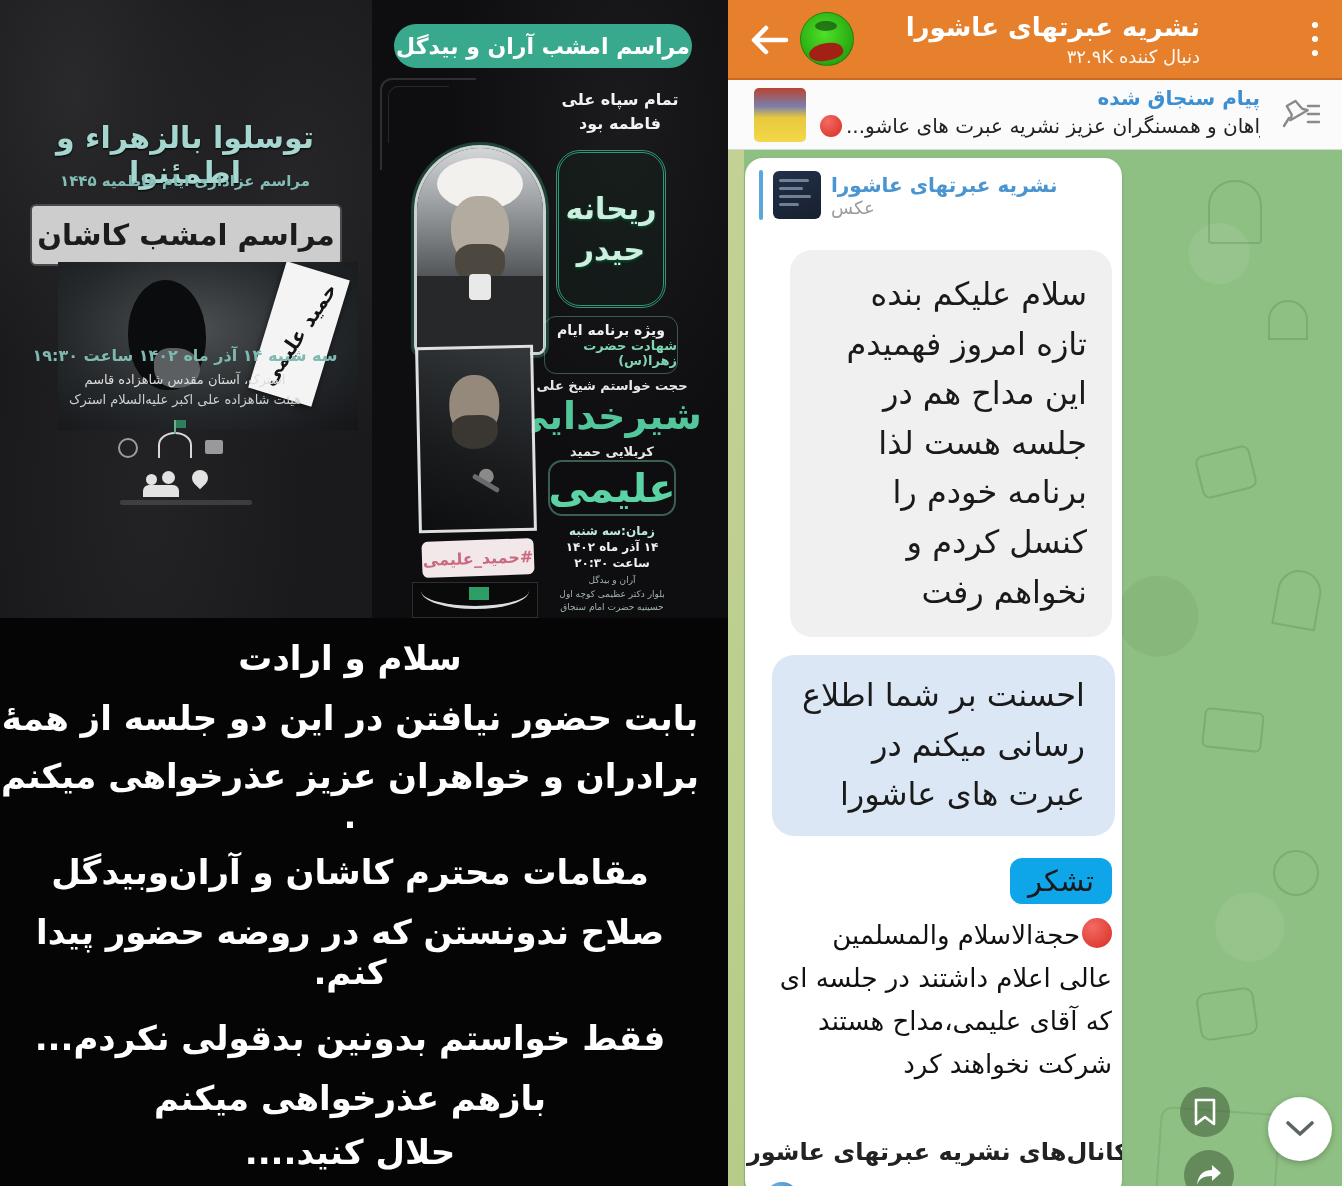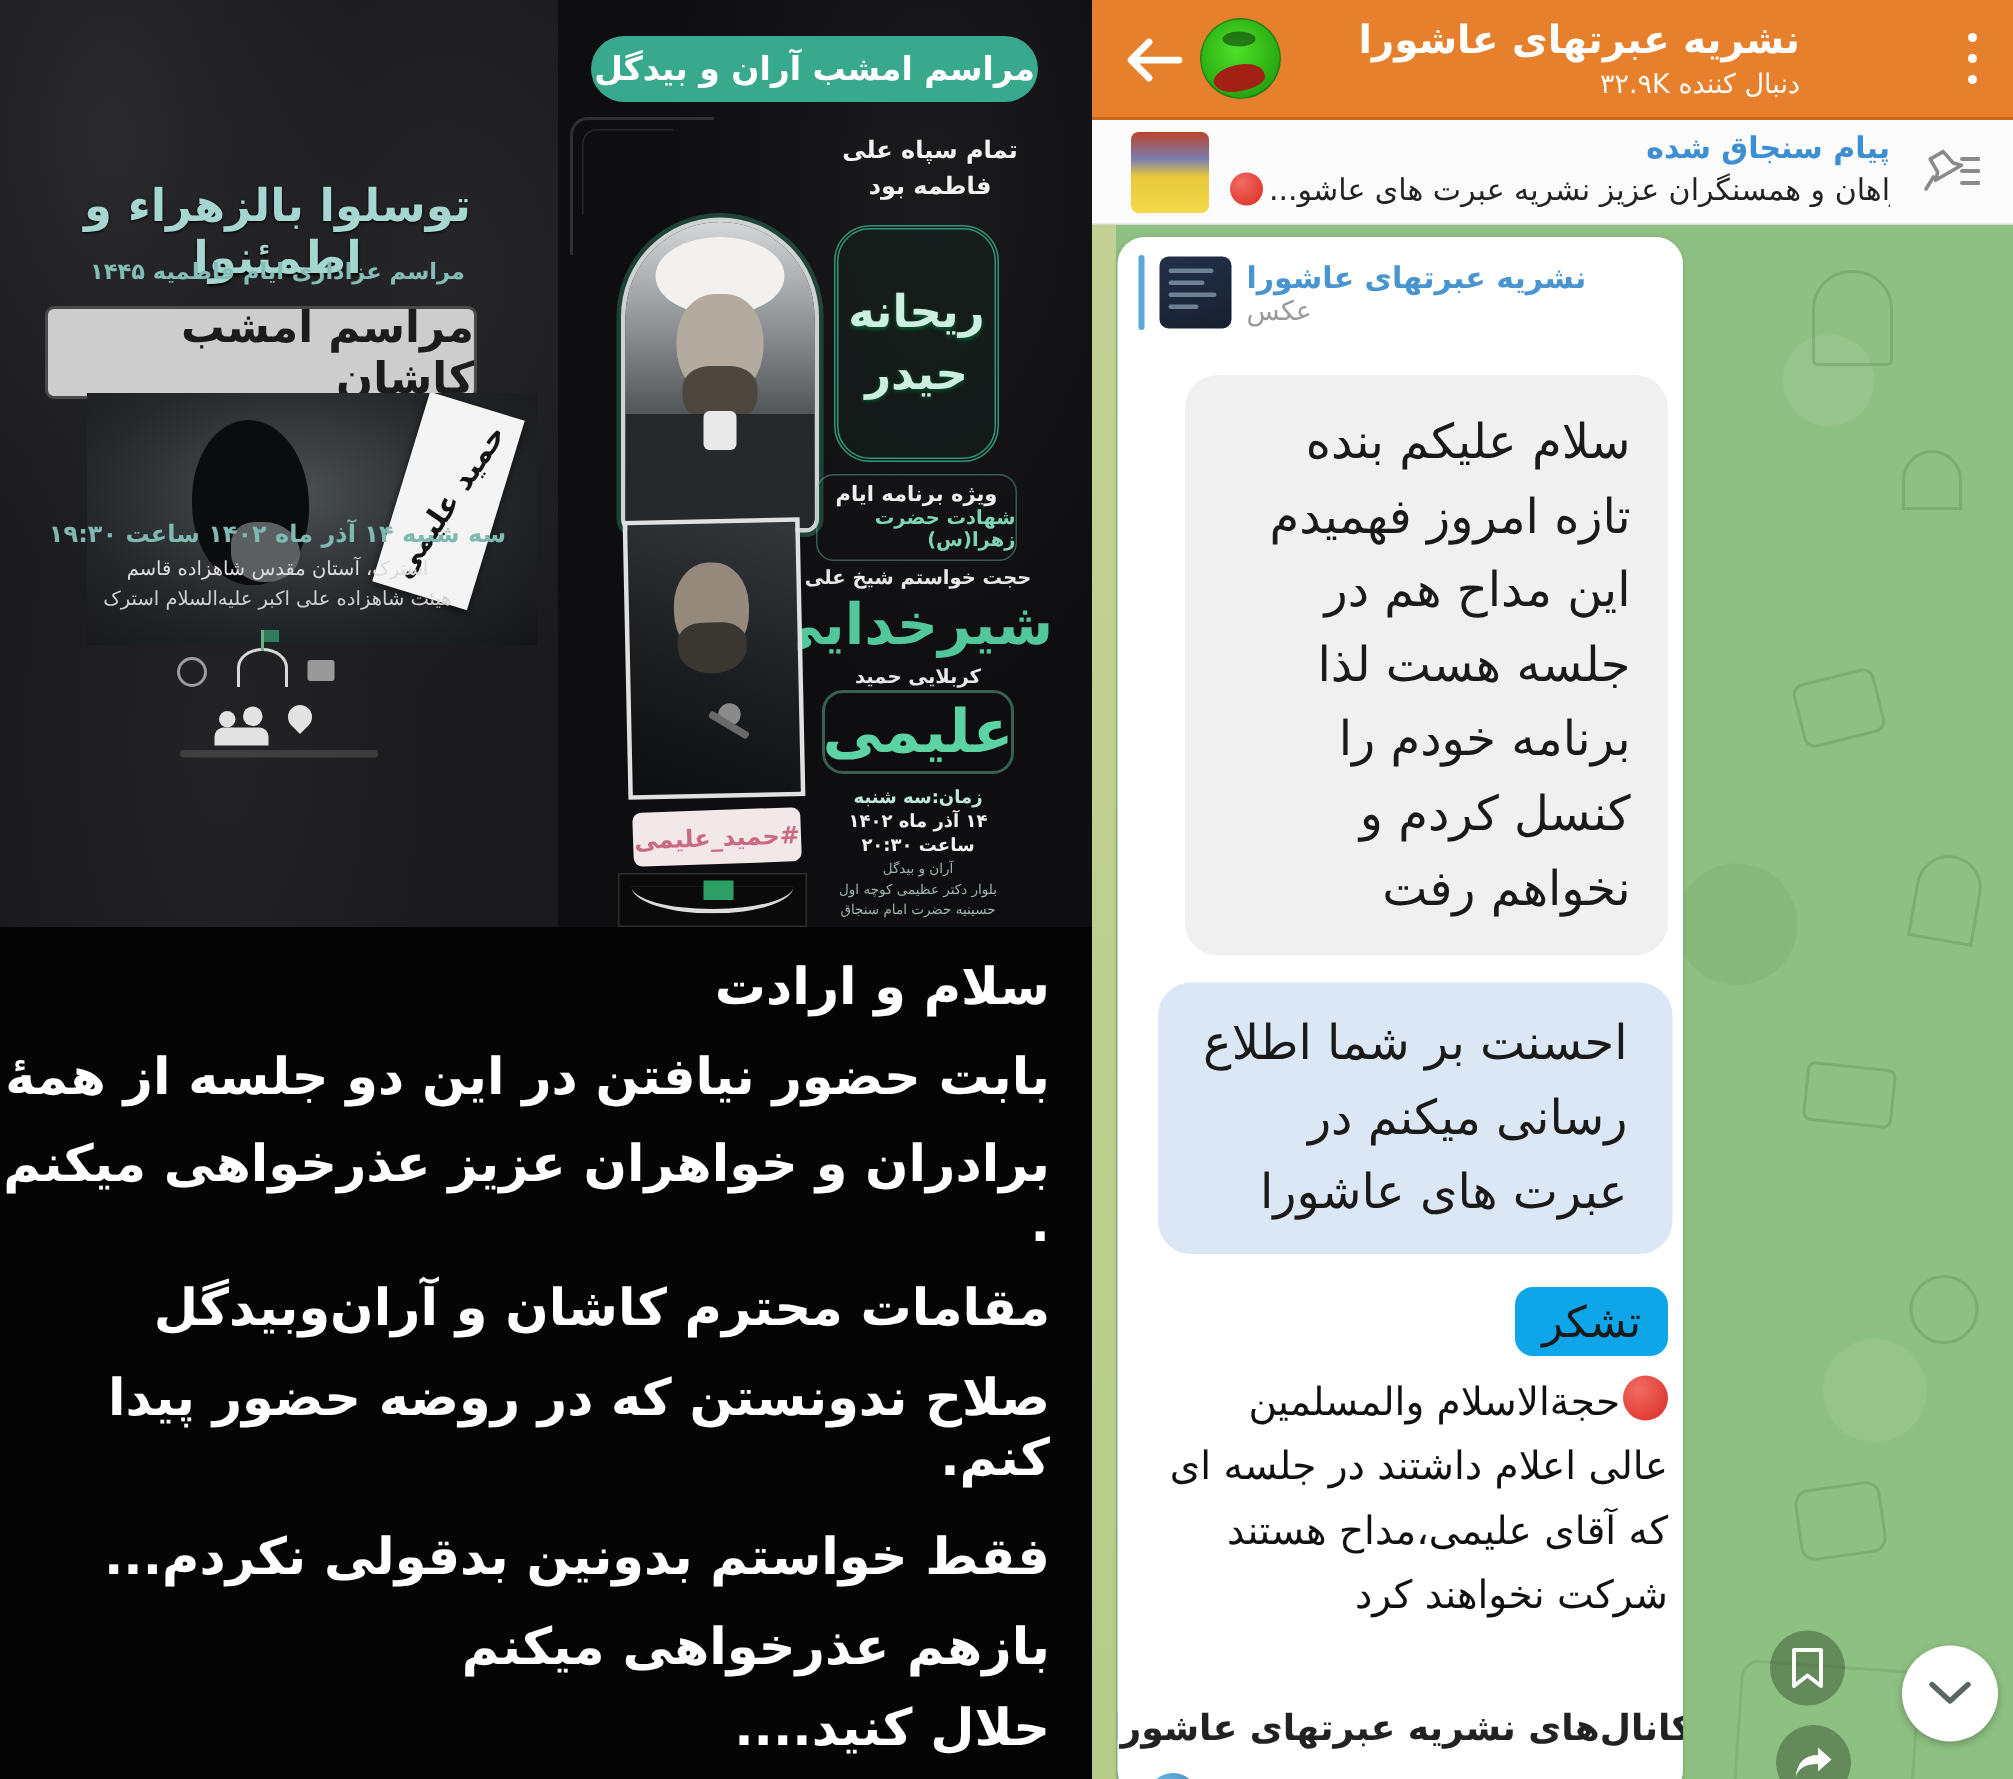--- a/index.html
+++ b/index.html
@@ -9,21 +9,21 @@
 
   
   #left{left:0;top:0;width:728px;height:1186px;background:#101010;}
   #posterK{left:0;top:0;width:372px;height:618px;background:
     radial-gradient(ellipse at 20% 15%, #2a2a2c 0%, transparent 40%),
     radial-gradient(ellipse at 80% 30%, #262628 0%, transparent 45%),
     radial-gradient(ellipse at 40% 80%, #232325 0%, transparent 50%),
     #1a1a1c;}
   .k-callig{left:15px;top:120px;width:340px;text-align:center;color:#a5d6cf;font-weight:bold;font-size:30px;direction:rtl;text-shadow:0 1px 2px #000;}
   .k-sub{left:15px;top:172px;width:340px;text-align:center;color:#83bdb5;font-size:15px;font-weight:bold;direction:rtl;}
-  .k-label{left:30px;top:204px;width:288px;height:62px;background:rgba(218,218,218,.93);border:2px solid #4a4a4a;border-radius:6px;color:#1c1c1c;font-weight:bold;font-size:29px;direction:rtl;display:flex;align-items:center;justify-content:center;letter-spacing:2px;}
+  .k-label{left:30px;top:204px;width:312px;height:62px;background:rgba(218,218,218,.93);border:2px solid #4a4a4a;border-radius:6px;color:#1c1c1c;font-weight:bold;font-size:29px;direction:rtl;display:flex;align-items:center;justify-content:center;letter-spacing:2px;}
   .k-photo{left:58px;top:262px;width:300px;height:168px;background:
     radial-gradient(ellipse at 45% 40%, #4b5053 0%, #26292c 55%, #131517 100%);overflow:hidden;}
   .k-head{left:70px;top:18px;width:78px;height:110px;background:#0b0c0d;border-radius:48% 52% 46% 50%;}
   .k-beard{left:96px;top:86px;width:46px;height:40px;background:#6a6f72;border-radius:40% 60% 55% 55%;opacity:.85;}
   .k-ribbon{left:208px;top:6px;width:66px;height:132px;background:#f4f4f4;transform:rotate(17deg);box-shadow:0 2px 6px rgba(0,0,0,.6);display:flex;align-items:center;justify-content:center;}
   .k-ribbon span{transform:rotate(-73deg);white-space:nowrap;color:#141414;font-weight:bold;font-size:20px;}
   .k-date{left:20px;top:346px;width:330px;text-align:center;color:#7fbab2;font-weight:bold;font-size:16px;direction:rtl;}
   .k-ven1{left:20px;top:372px;width:330px;text-align:center;color:#dcdcdc;font-size:13px;direction:rtl;}
   .k-ven2{left:20px;top:392px;width:330px;text-align:center;color:#cfcfcf;font-size:13px;direction:rtl;}
   .dome{left:158px;top:432px;width:34px;height:26px;border:2px solid #d8d8d8;border-bottom:none;border-radius:50% 50% 0 0;}
@@ -67,21 +67,21 @@
   .p2-face{left:30px;top:26px;width:50px;height:62px;background:#95897b;border-radius:46%;}
   .p2-beard{left:32px;top:66px;width:46px;height:34px;background:#3a3732;border-radius:40% 40% 55% 55%;}
   .p2-mic{left:58px;top:120px;width:15px;height:15px;background:#8a8a8a;border-radius:50%;}
   .p2-rod{left:50px;top:132px;width:30px;height:5px;background:#6a6a6a;transform:rotate(32deg);border-radius:2px;}
   .a-hash{left:50px;top:540px;width:112px;height:36px;background:#f2e7e9;border-radius:6px;transform:rotate(-2deg);display:flex;align-items:center;justify-content:center;color:#c96a80;font-weight:bold;font-size:16px;direction:rtl;}
   .a-bottom{left:40px;top:582px;width:126px;height:36px;background:#0a0a0a;border:1px solid #2e2e2e;overflow:hidden;}
   .a-bottom i{position:absolute;left:8px;top:8px;width:108px;height:18px;border-bottom:3px solid #ddd;border-radius:0 0 50% 50%/0 0 100% 100%;}
   .a-flag{left:56px;top:4px;width:20px;height:13px;background:#2e9e67;}
 
   #apology{left:0;top:618px;width:728px;height:568px;background:#050505;}
-  .ap{width:700px;color:#fff;font-weight:bold;direction:rtl;font-size:34px;}
+  .ap{width:700px;text-align:center;color:#fff;font-weight:bold;direction:rtl;font-size:34px;}
 
   
   #right{left:728px;top:0;width:614px;height:874px;background:#8FC083;}
   #tgHeader{left:0;top:0;width:614px;height:80px;background:#E6802D;border-bottom:2px solid #c9681f;z-index:5;}
   .back{left:22px;top:22px;width:40px;height:36px;cursor:pointer;}
   .avatar{left:72px;top:12px;width:54px;height:54px;border-radius:50%;overflow:hidden;background:radial-gradient(circle at 45% 40%, #4fe02a 0%, #2fb515 55%, #1d8c0c 100%);border:1px solid rgba(0,0,0,.25);}
   .avatar i{position:absolute;left:8px;top:30px;width:34px;height:18px;background:#a32014;border-radius:40% 60% 30% 60%;transform:rotate(-18deg);}
   .avatar b{position:absolute;left:14px;top:8px;width:22px;height:10px;background:#0d3d0d;border-radius:50%;opacity:.6;}
   .tg-title{left:142px;top:12px;width:330px;color:#fff;font-weight:bold;font-size:26px;direction:rtl;text-align:right;white-space:nowrap;}
   .tg-sub{left:142px;top:46px;width:330px;color:rgba(255,255,255,.95);font-size:18px;direction:rtl;text-align:right;white-space:nowrap;}

